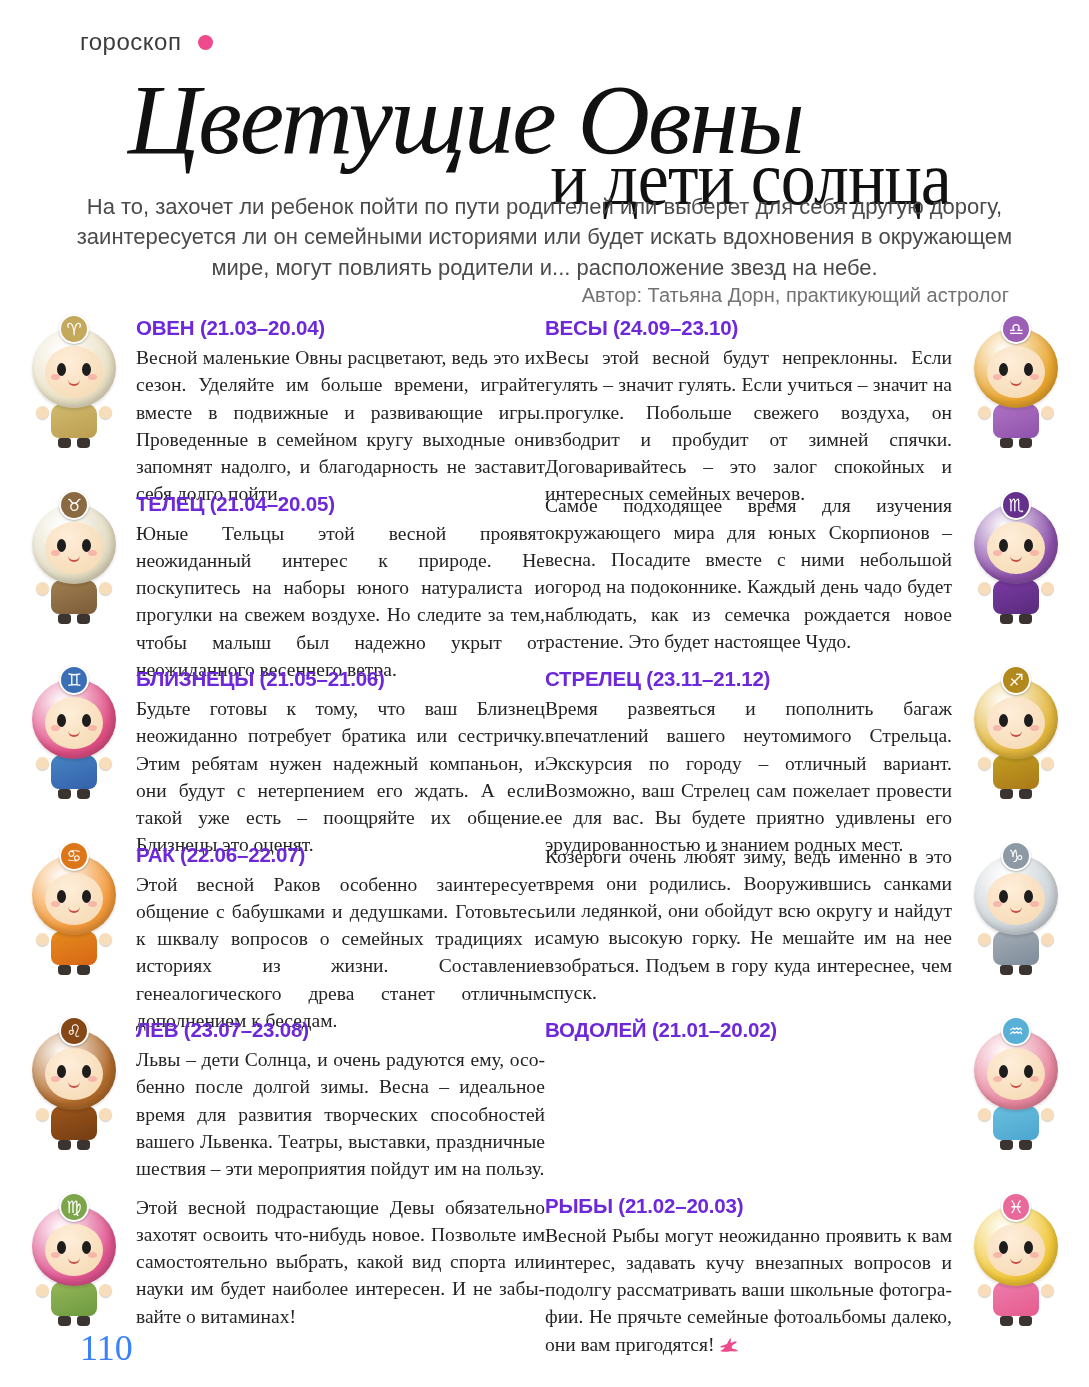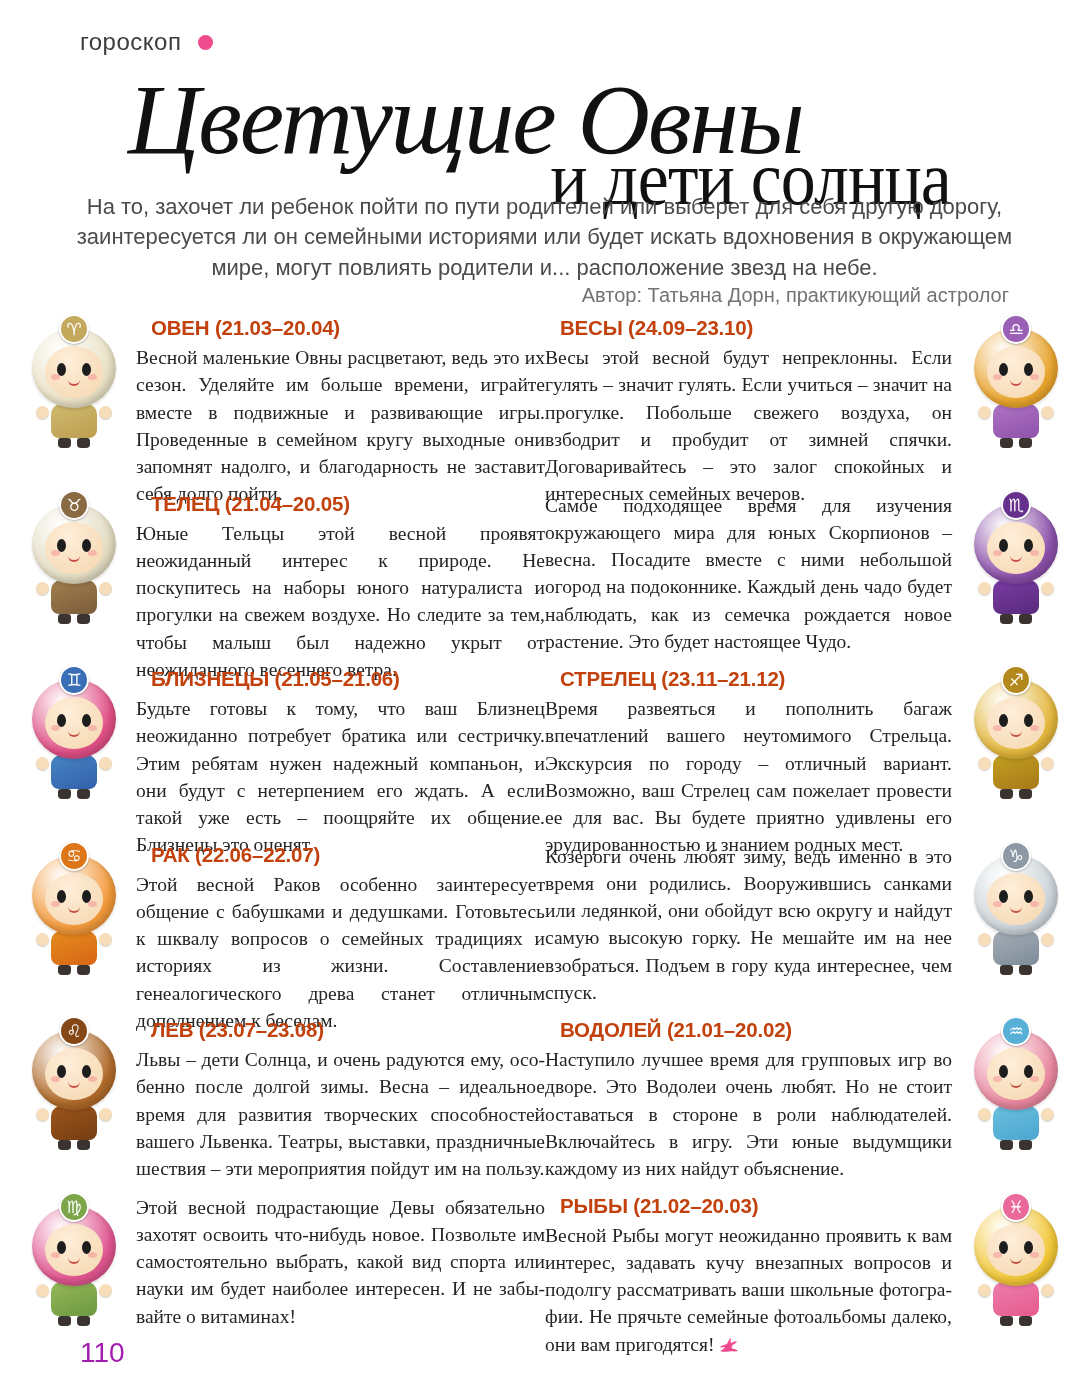--- a/index.html
+++ b/index.html
@@ -49,22 +49,22 @@
   
   .columns {
     position:absolute; top:312px; left:24px; width:1042px;
     display:flex; justify-content:space-between;
   }
   .col { width:521px; display:flex; flex-direction:column; }
   .entry { height:175.5px; display:flex; gap:12px; }
   .entry .text { flex:1; min-width:0; padding-top:4px; }
   .entry h3 {
     font-family:"Liberation Sans", sans-serif; font-weight:bold;
-    font-size:20.5px; color:#c2410c; letter-spacing:-0.2px;
-    margin-bottom:4px; white-space:nowrap;margin-left:15px;
+    font-size:20.5px; color:#6d28d9; letter-spacing:-0.2px;
+    margin-bottom:4px; white-space:nowrap;
   }
   .entry p {
     font-size:19.5px; line-height:1.4; color:#242424;
     text-align:justify;
   }
   .col-right .entry .text { padding-right:2px; }
   
   .avatar {
     width:100px; flex:0 0 100px; position:relative; height:160px;
   }
@@ -118,21 +118,21 @@
   .avatar .foot {
     position:absolute; top:126px; width:13px; height:10px; border-radius:3px 3px 4px 4px;
     background:#3a3330; z-index:0;
   }
   .avatar .foot.l { left:34px; } .avatar .foot.r { right:34px; }
   
   .end-mark { display:inline-block; width:22px; height:18px; vertical-align:-3px; margin-left:4px; }
   .end-mark path { fill:var(--pink); }
   .folio {
     position:absolute; left:80px; bottom:18px;
-    font-family:Liberation Sans, sans-serif; font-size:28px; color:#a21caf;
+    font-family:Liberation Serif, serif; font-size:36px; color:#3b82f6;
   }
 </style>
 </head>
 <body>
 
 <div class="kicker">
   <span>гороскоп</span>
   <span class="dot"></span>
 </div>
 
@@ -405,21 +405,20 @@
           <span class="arm l"></span>
           <span class="arm r"></span>
           <span class="foot l"></span>
           <span class="foot r"></span>
       </div>
     </section>
 
     <section class="entry">
       <div class="text">
         <h3><span>ВОДОЛЕЙ</span> <span>(21.01–20.02)</span></h3>
-        <p>Наступило лучшее время для групповых игр во дворе. Это Водолеи очень любят. Но не стоит оста­ваться в стороне в роли наблюдателей. Включай­тесь в игру. Эти юные выдумщики каждому из них найдут объяснение.</p>
       </div>
       <div class="avatar" style="--hood: #e8879f; --accent: #58b0d6;">
         <div class="badge">
             <span>♒</span>
           </div>
         <div class="hood">
           <div class="face">
             <span class="eye l"></span>
               <span class="eye r"></span>
               <span class="cheek l"></span>

